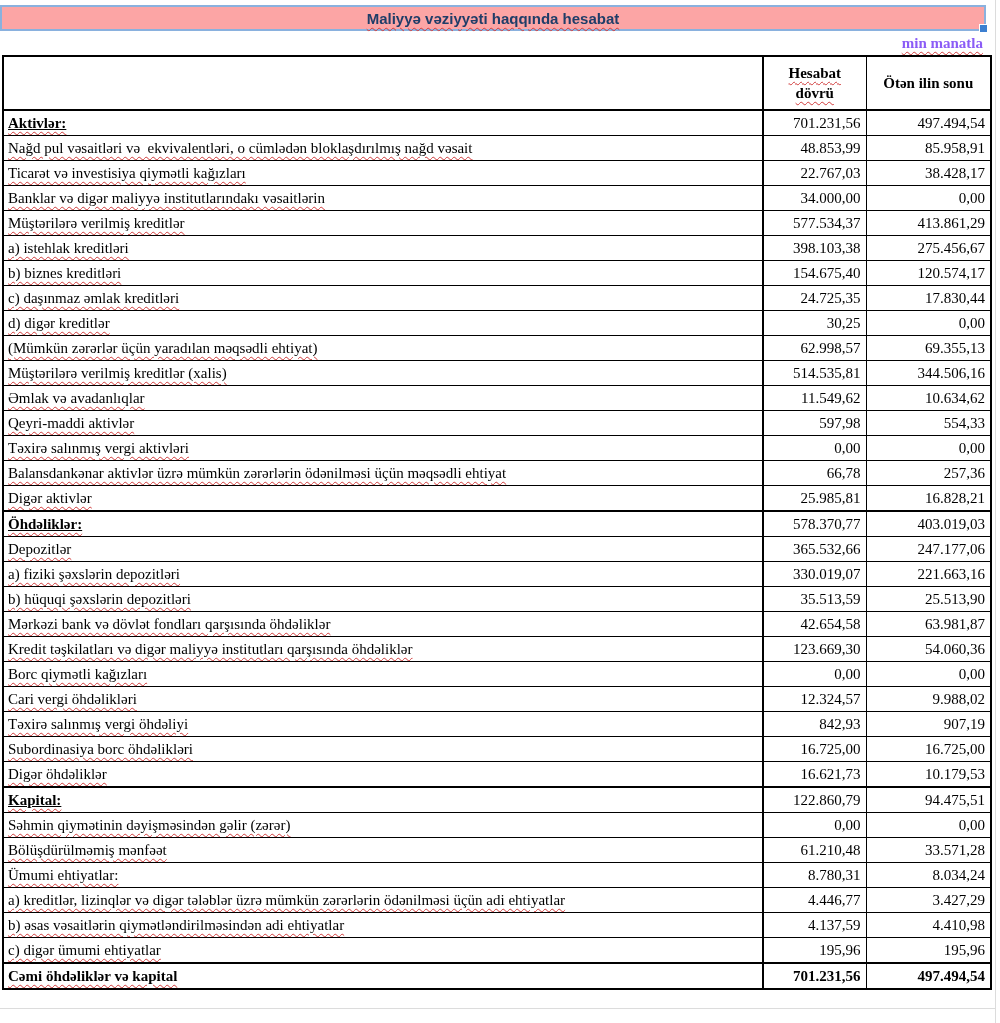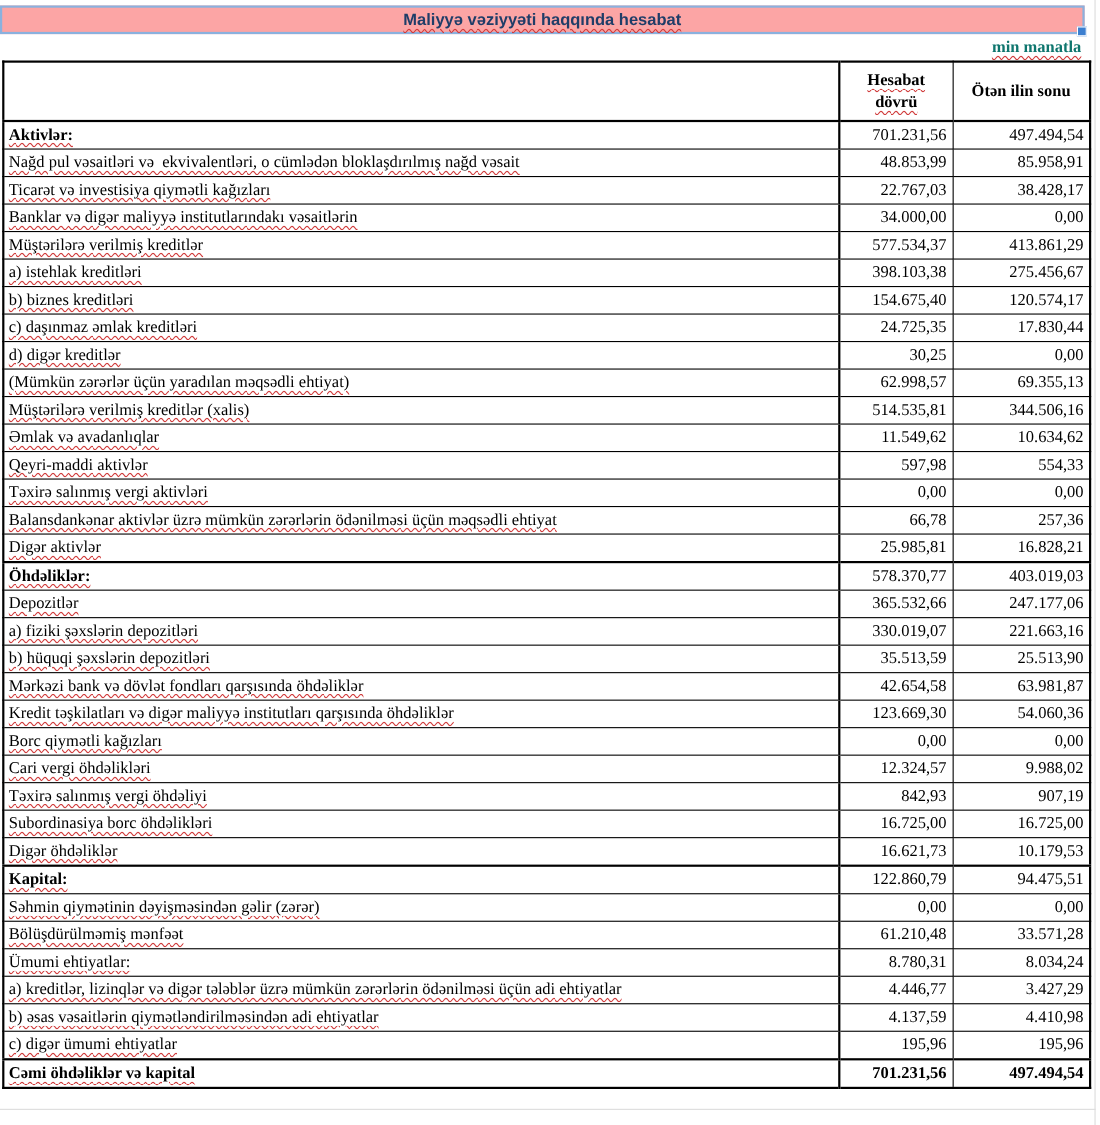--- a/index.html
+++ b/index.html
@@ -22,21 +22,21 @@
     font-weight:700; font-size:15px; color:#1f3d68;
   }
   .fill-handle {
     position:absolute; right:-4px; bottom:-4px; width:7px; height:7px;
     background:#3c7fd0; border:1px solid #ffffff;
   }
 
   .unit-note {
     position:absolute; left:0; top:33px; width:986px; height:20px; line-height:20px;
     text-align:right; padding-right:3px; box-sizing:border-box;
-    font-size:15px; font-weight:700; color:#0f766e;
+    font-size:15px; font-weight:700; color:#8b5cf6;
   }
 
   .sq {
     text-decoration-line:underline; text-decoration-style:wavy;
     text-decoration-color:#d03b3b; text-decoration-thickness:1px;
     text-underline-offset:3px;
   }
 
   table.fin {
     position:absolute; left:2px; top:55px; width:988px;
@@ -47,21 +47,21 @@
 
   .fin th, .fin td { border:1px solid #000; height:24px; padding:0; overflow:hidden; }
   .fin thead th { height:52px; border-bottom:2px solid #000; font-weight:700; text-align:center; vertical-align:middle; }
   .fin td.label { text-align:left; padding-left:4px; border-right:2px solid #000; }
   .fin td.label span { white-space:pre; }
   .fin td.num { text-align:right; padding-right:5px; white-space:nowrap; }
   .fin th.label-h { border-right:2px solid #000; }
   .hdr-wrap { display:inline-block; width:74px; line-height:1.35; }
   .hdr-nowrap { white-space:nowrap; }
 
-  tr.style-section td.label { font-weight:700; }
+  tr.style-section td.label { font-weight:700;text-decoration:underline; }
   tr.style-section td { border-top:2px solid #000; }
   tr.style-total td { font-weight:700; border-top:2px solid #000; }
 </style>
 </head>
 <body>
 
 <div class="page">
 
   <div class="grid-v"></div>
   <div class="grid-h"></div>

